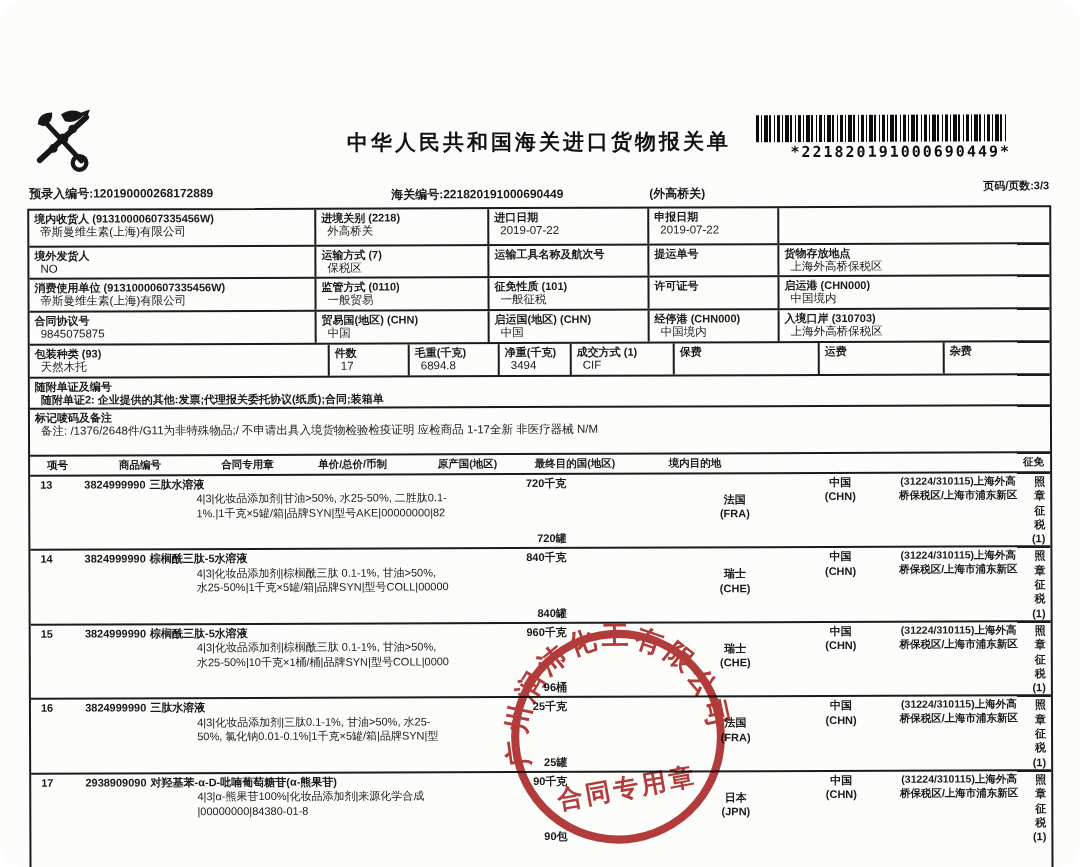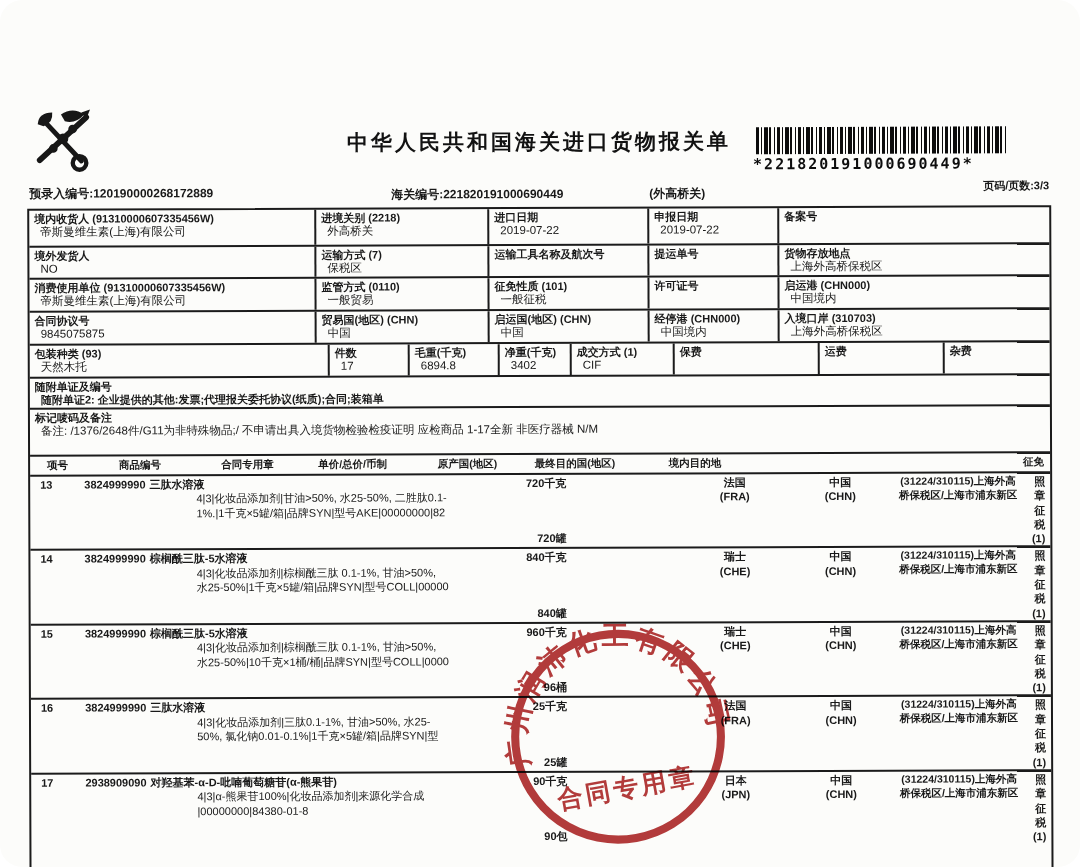--- a/index.html
+++ b/index.html
@@ -9,21 +9,21 @@
     overflow:hidden;
     border-radius:22px;
   }
   .doc{position:absolute;inset:0;transform:rotate(-0.2deg);}
   
   .emblem{position:absolute;left:32px;top:104px;width:64px;height:72px;}
   .title{
     position:absolute;left:0;right:0;top:128px;text-align:center;
     font-size:21px;font-weight:bold;letter-spacing:3px;color:#121212;
   }
-  .barcode{position:absolute;top:128px;right:68px;width:258px;text-align:left;}
+  .barcode{position:absolute;top:116px;right:68px;width:258px;text-align:right;}
   .barcode-bars{
     height:27px;width:252px;margin:0 auto;
     background:repeating-linear-gradient(90deg,
       #0b0b0b 0 3px,#fcfcfa 3px 5px,#0b0b0b 5px 6px,#fcfcfa 6px 8px,
       #0b0b0b 8px 12px,#fcfcfa 12px 13px,#0b0b0b 13px 15px,#fcfcfa 15px 18px,
       #0b0b0b 18px 19px,#fcfcfa 19px 21px);
   }
   .barcode-num{
     font-family:"DejaVu Sans Mono","Liberation Mono",monospace;
     font-weight:bold;font-size:15px;letter-spacing:2px;color:#0d0d0d;margin-top:1px;
@@ -58,21 +58,21 @@
   .grow{display:flex;font-size:11px;line-height:1.3;}
   .grow + .grow{border-top:2px solid #1b1b1b;}
   .g-no{width:55px;padding:1px 0 0 10px;font-weight:bold;box-sizing:border-box;}
   .g-main{width:390px;padding-top:1px;box-sizing:border-box;}
   .g-code{font-weight:bold;}
   .g-name{font-weight:bold;margin-left:4px;}
   .g-spec{margin-left:112px;white-space:pre-line;}
   .g-qty{width:105px;display:flex;flex-direction:column;justify-content:space-between;
     align-items:flex-end;padding:1px 4px 2px 0;box-sizing:border-box;font-weight:bold;gap:8px;}
   .g-price{width:105px;}
-  .g-origin{width:125px;text-align:center;white-space:pre-line;padding-top:1px;font-weight:bold;}
+  .g-origin{width:125px;text-align:center;white-space:pre-line;padding-top:18px;font-weight:bold;}
   .g-final{width:90px;text-align:center;white-space:pre-line;padding-top:1px;font-weight:bold;}
   .g-dom{width:150px;text-align:center;white-space:pre-line;padding-top:1px;font-weight:bold;font-size:10.5px;}
   .g-levy{flex:1;text-align:right;white-space:pre-line;padding:1px 5px 0 0;font-weight:bold;}
   .r13{min-height:47px}.r14{min-height:46px}.r15{min-height:46px}.r16{min-height:42px}.r17{min-height:48px}
   .goods-gap{height:25px;border-bottom:2px solid #1b1b1b;}
   
   .stamp{
     position:absolute;left:496px;top:616px;width:242px;height:242px;
     opacity:.88;mix-blend-mode:multiply;transform:rotate(-10deg);
   }
@@ -121,24 +121,20 @@
         <div class="val">外高桥关</div>
       </div>
       <div class="fcell w3">
         <div class="lbl">进口日期</div>
         <div class="val">2019-07-22</div>
       </div>
       <div class="fcell w4">
         <div class="lbl">申报日期</div>
         <div class="val">2019-07-22</div>
       </div>
-      <div class="fcell w5 last">
-        <div class="lbl">备案号</div>
-        <div class="val"></div>
-      </div>
     </div>
 
     <div class="frow h28">
       <div class="fcell w1">
         <div class="lbl">境外发货人</div>
         <div class="val">NO</div>
       </div>
       <div class="fcell w2">
         <div class="lbl">运输方式 (7)</div>
         <div class="val">保税区</div>
@@ -211,21 +207,21 @@
       <div class="fcell p2">
         <div class="lbl">件数</div>
         <div class="val">17</div>
       </div>
       <div class="fcell p3">
         <div class="lbl">毛重(千克)</div>
         <div class="val">6894.8</div>
       </div>
       <div class="fcell p4">
         <div class="lbl">净重(千克)</div>
-        <div class="val">3402</div>
+        <div class="val">3494</div>
       </div>
       <div class="fcell p5">
         <div class="lbl">成交方式 (1)</div>
         <div class="val">CIF</div>
       </div>
       <div class="fcell p7">
         <div class="lbl">保费</div>
         <div class="val"></div>
       </div>
       <div class="fcell p6">

